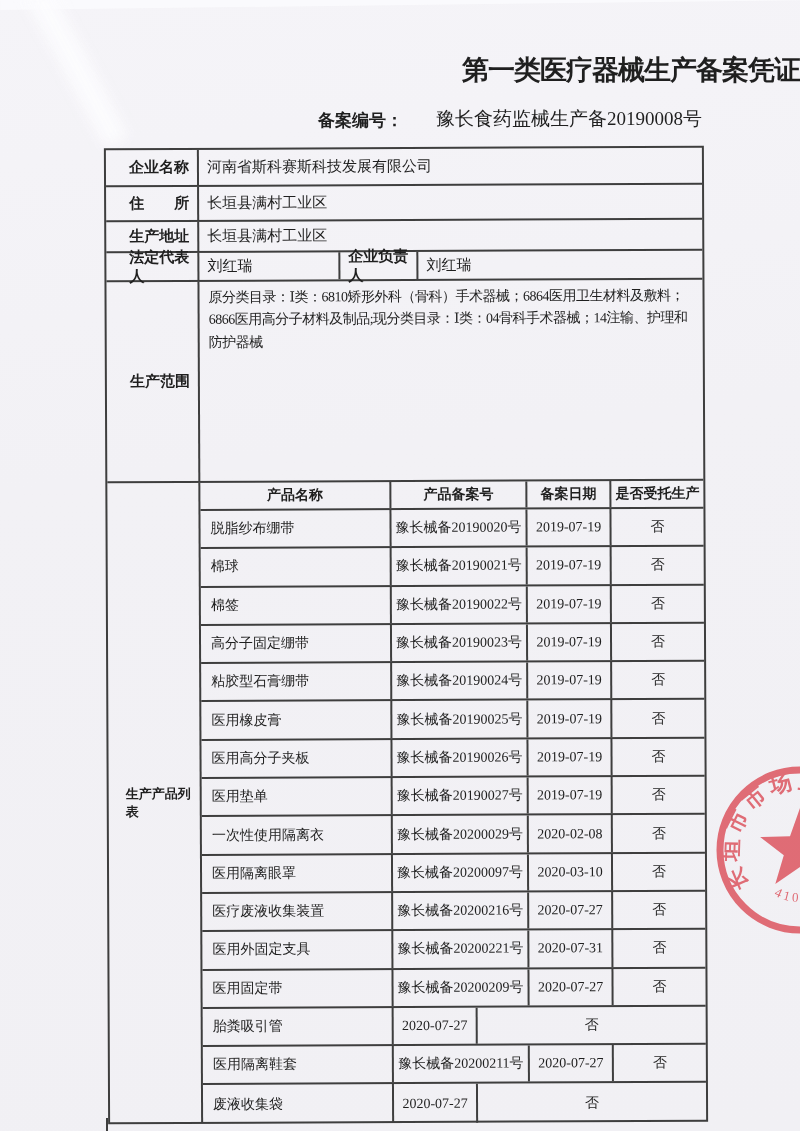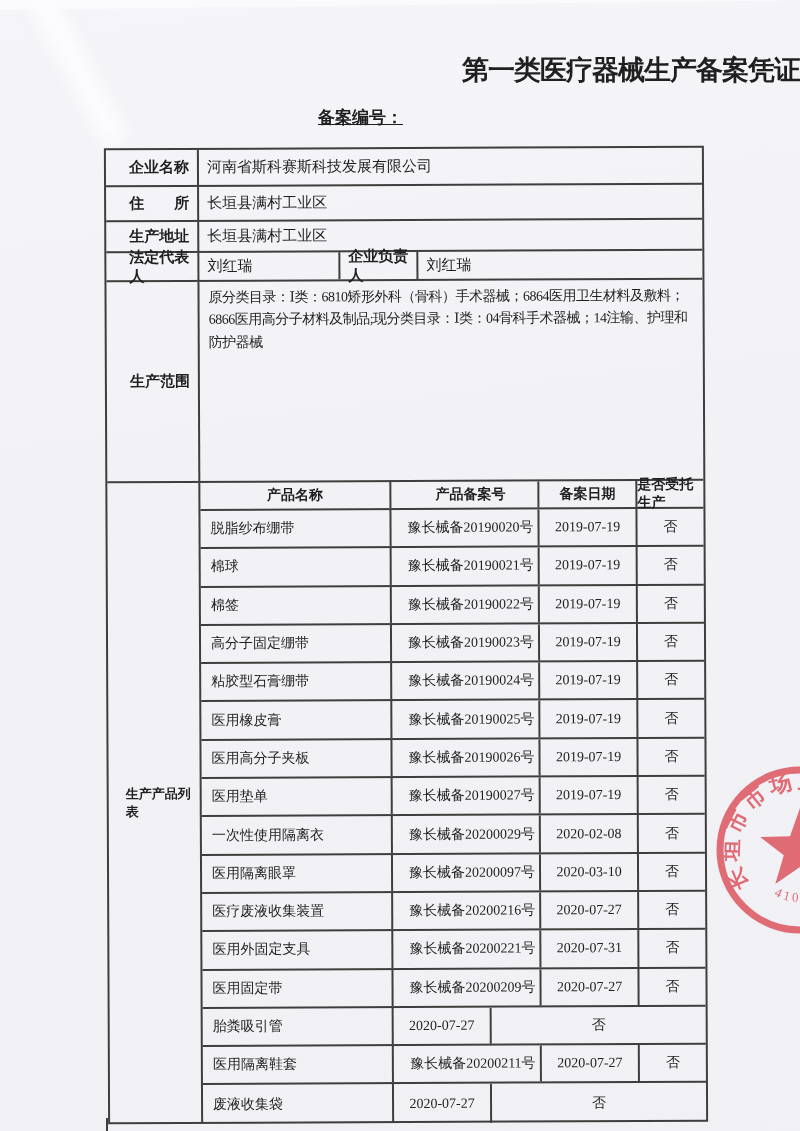--- a/index.html
+++ b/index.html
@@ -15,21 +15,21 @@
   }
   .crease{
     position:absolute;left:64px;top:-18px;width:26px;height:170px;
     background:#fcfcfe;transform:rotate(-28deg);filter:blur(7px);opacity:.95;
   }
   .title{
     position:absolute;top:52px;left:0;width:100%;text-align:right;
     font-size:27px;font-weight:700;letter-spacing:-1px;
   }
   .recno{
-    position:absolute;top:106px;left:318px;display:flex;align-items:flex-end;gap:33px;text-decoration:underline;
+    position:absolute;top:106px;left:318px;display:flex;align-items:flex-end;gap:33px;
   }
   .recno-label{font-size:17px;font-weight:700;}
   .recno-value{font-size:19px;}
   
   .doc-table{
     position:absolute;left:106px;top:147px;width:600px;height:976px;
     border:2px solid #3e3e3e;box-sizing:border-box;
     display:flex;flex-direction:column;
     transform:rotate(-0.25deg);
     background:transparent;
@@ -53,42 +53,43 @@
     display:flex;align-items:center;padding-left:17px;
     font-size:13px;font-weight:700;
   }
   .pright{flex:1;display:flex;flex-direction:column;min-width:0;}
   .phead{
     display:flex;height:28px;border-bottom:2px solid #3e3e3e;box-sizing:border-box;
     font-weight:700;font-size:14px;flex-shrink:0;
   }
   .phead .hc{display:flex;align-items:center;justify-content:center;box-sizing:border-box;}
   .c-name{width:191px;border-right:2px solid #3e3e3e;flex-shrink:0;}
-  .c-no{width:136px;border-right:2px solid #3e3e3e;flex-shrink:0;margin-left:12px;}
-  .c-date{width:98px;border-right:2px solid #3e3e3e;flex-shrink:0;}
+  .c-no{width:136px;border-right:2px solid #3e3e3e;flex-shrink:0;}
+  .c-date{width:84px;border-right:2px solid #3e3e3e;flex-shrink:0;}
   .c-delg{flex:1;border-radius:7px;}
   .prow{display:flex;height:38.3px;border-bottom:2px solid #3e3e3e;box-sizing:border-box;flex-shrink:0;font-size:14px;}
   .prow:last-child{border-bottom:none;}
   .pc{display:flex;align-items:center;box-sizing:border-box;}
   .pc.name{justify-content:flex-start;padding-left:10px;}
   .pc.no,.pc.date,.pc.delg{justify-content:center;}
   .left-border-tail{position:absolute;left:106px;top:1118px;width:2px;height:13px;background:#3e3e3e;}
   
   .stamp{position:absolute;left:685px;top:735px;opacity:0.85;}
 </style>
 </head>
 <body>
 
 <div class="page">
   <div class="crease"></div>
 
   <div class="title">第一类医疗器械生产备案凭证</div>
 
   <div class="recno">
     <span class="recno-label">备案编号：</span>
+    <span class="recno-value">豫长食药监械生产备20190008号</span>
   </div>
 
   <div class="doc-table">
 
     <div class="row r1">
       <div class="cell lab">企业名称</div>
       <div class="cell grow">河南省斯科赛斯科技发展有限公司</div>
     </div>
 
     <div class="row r2">

